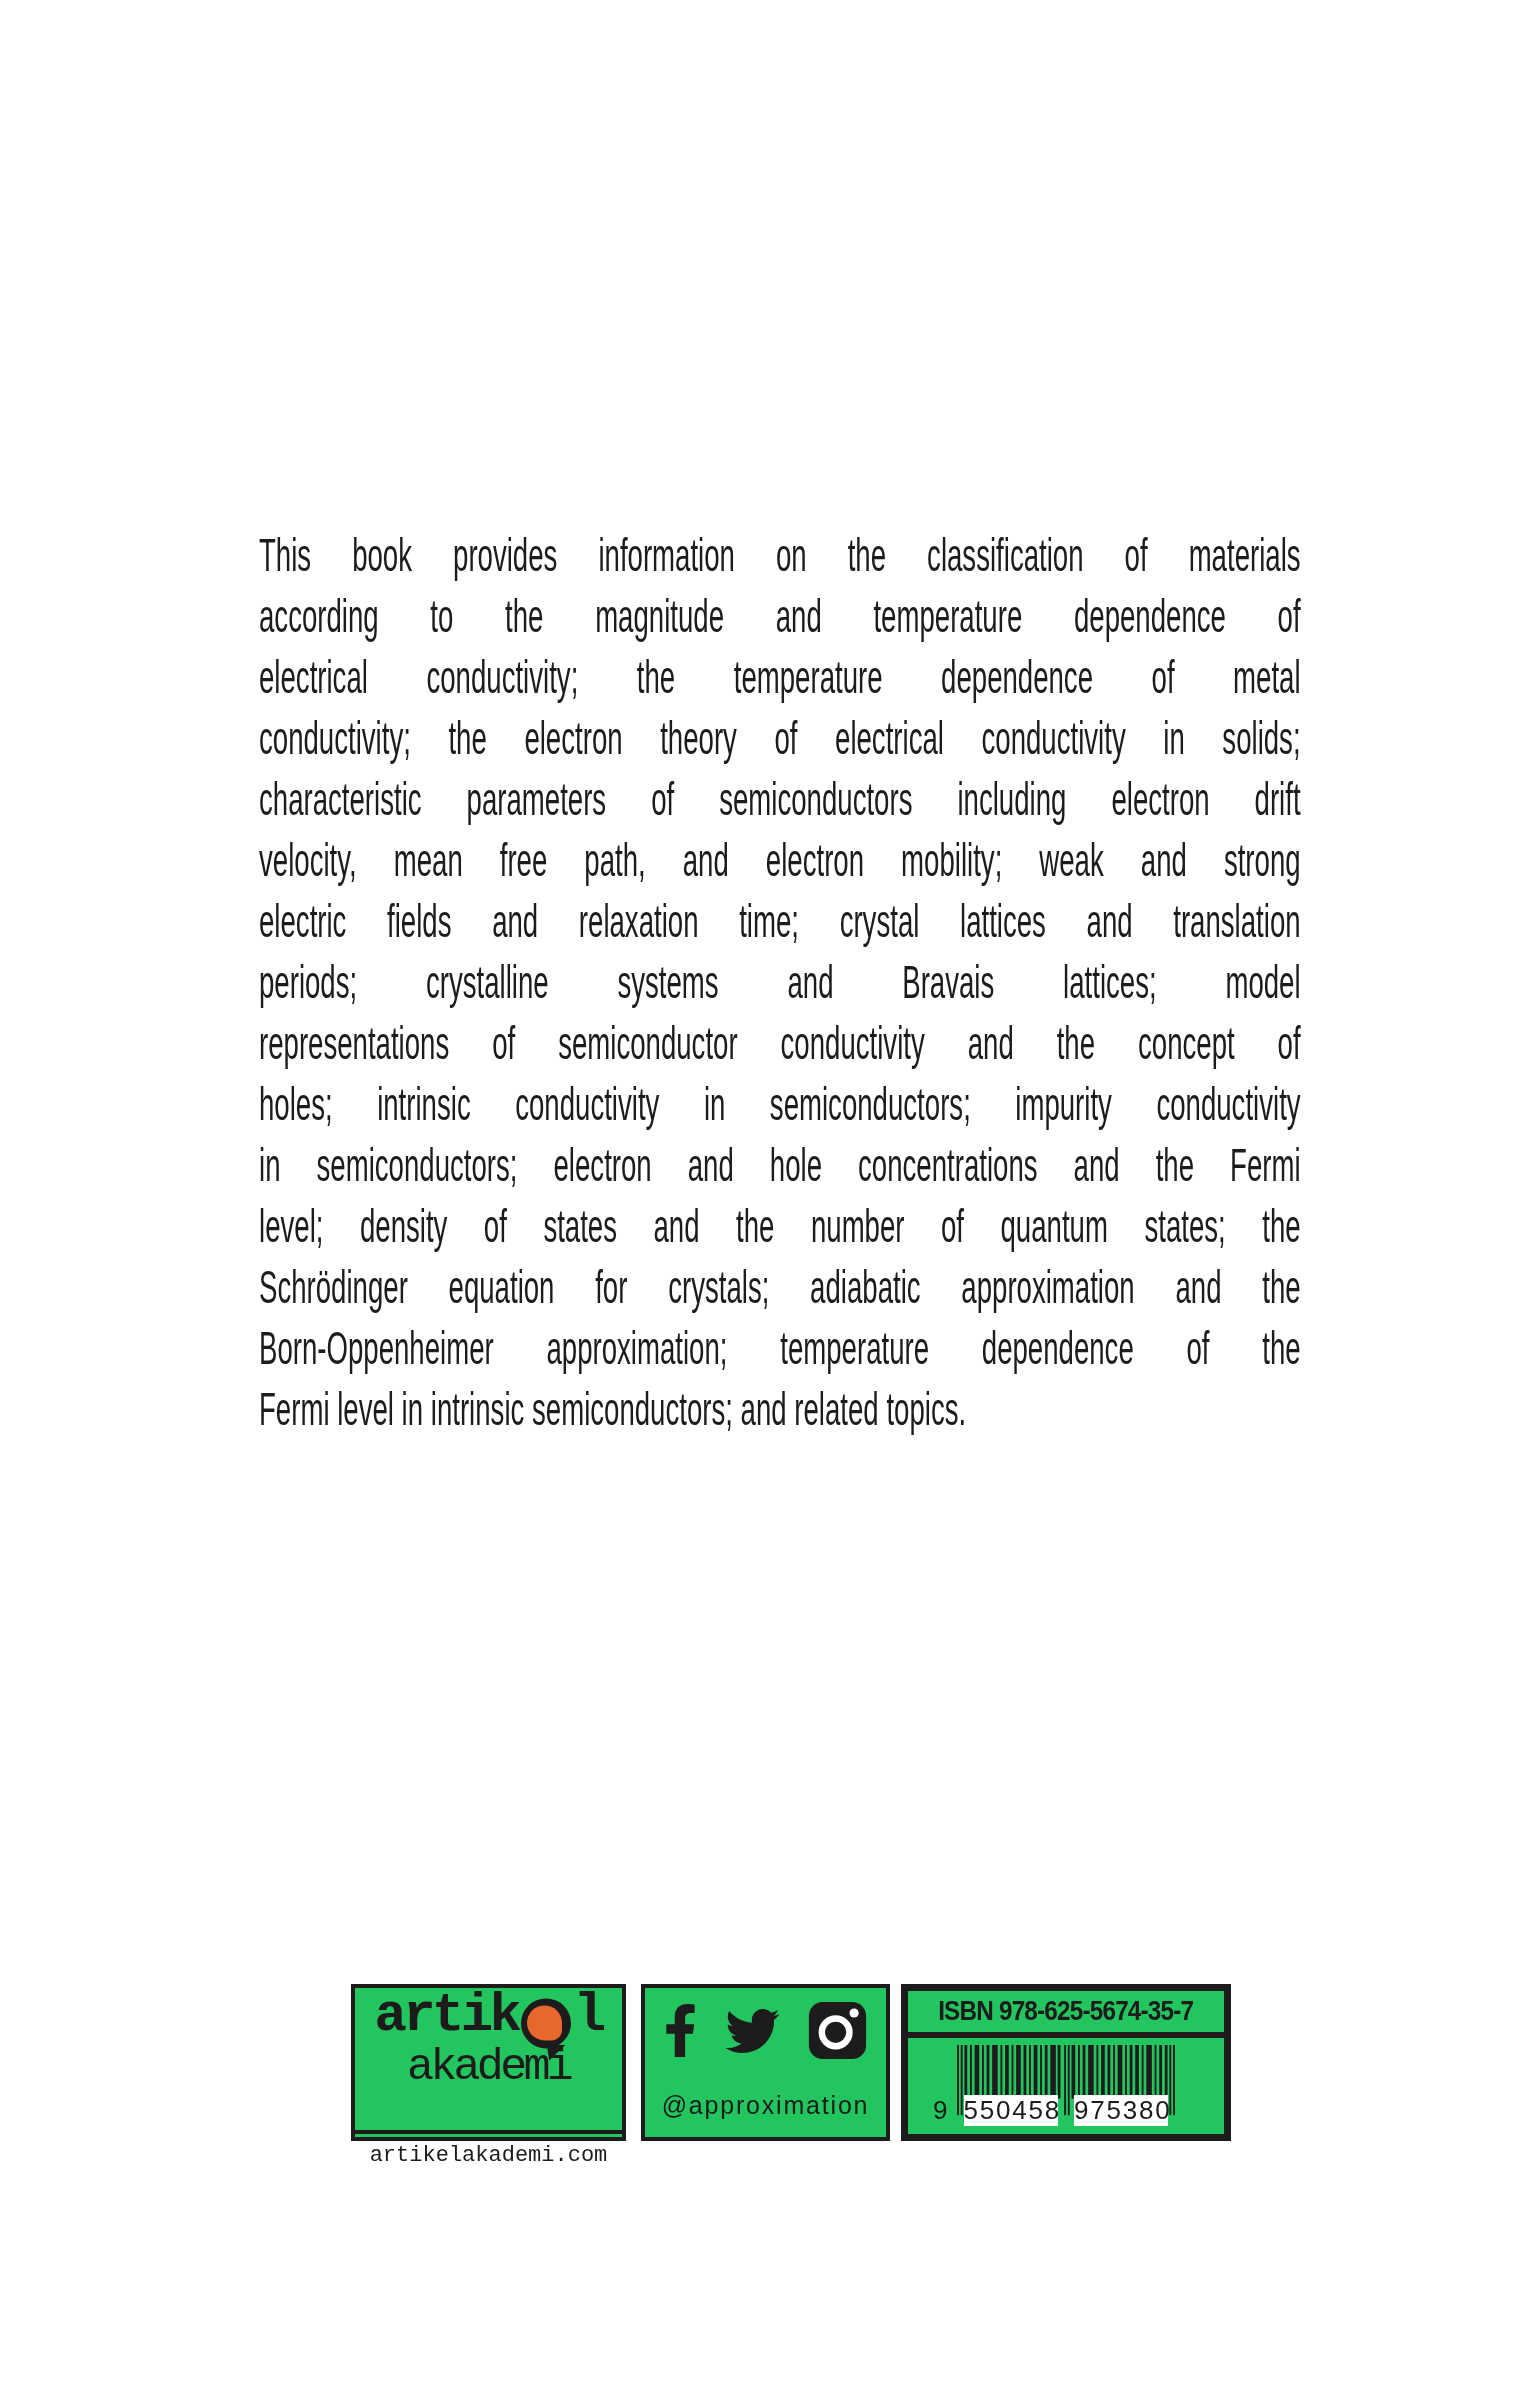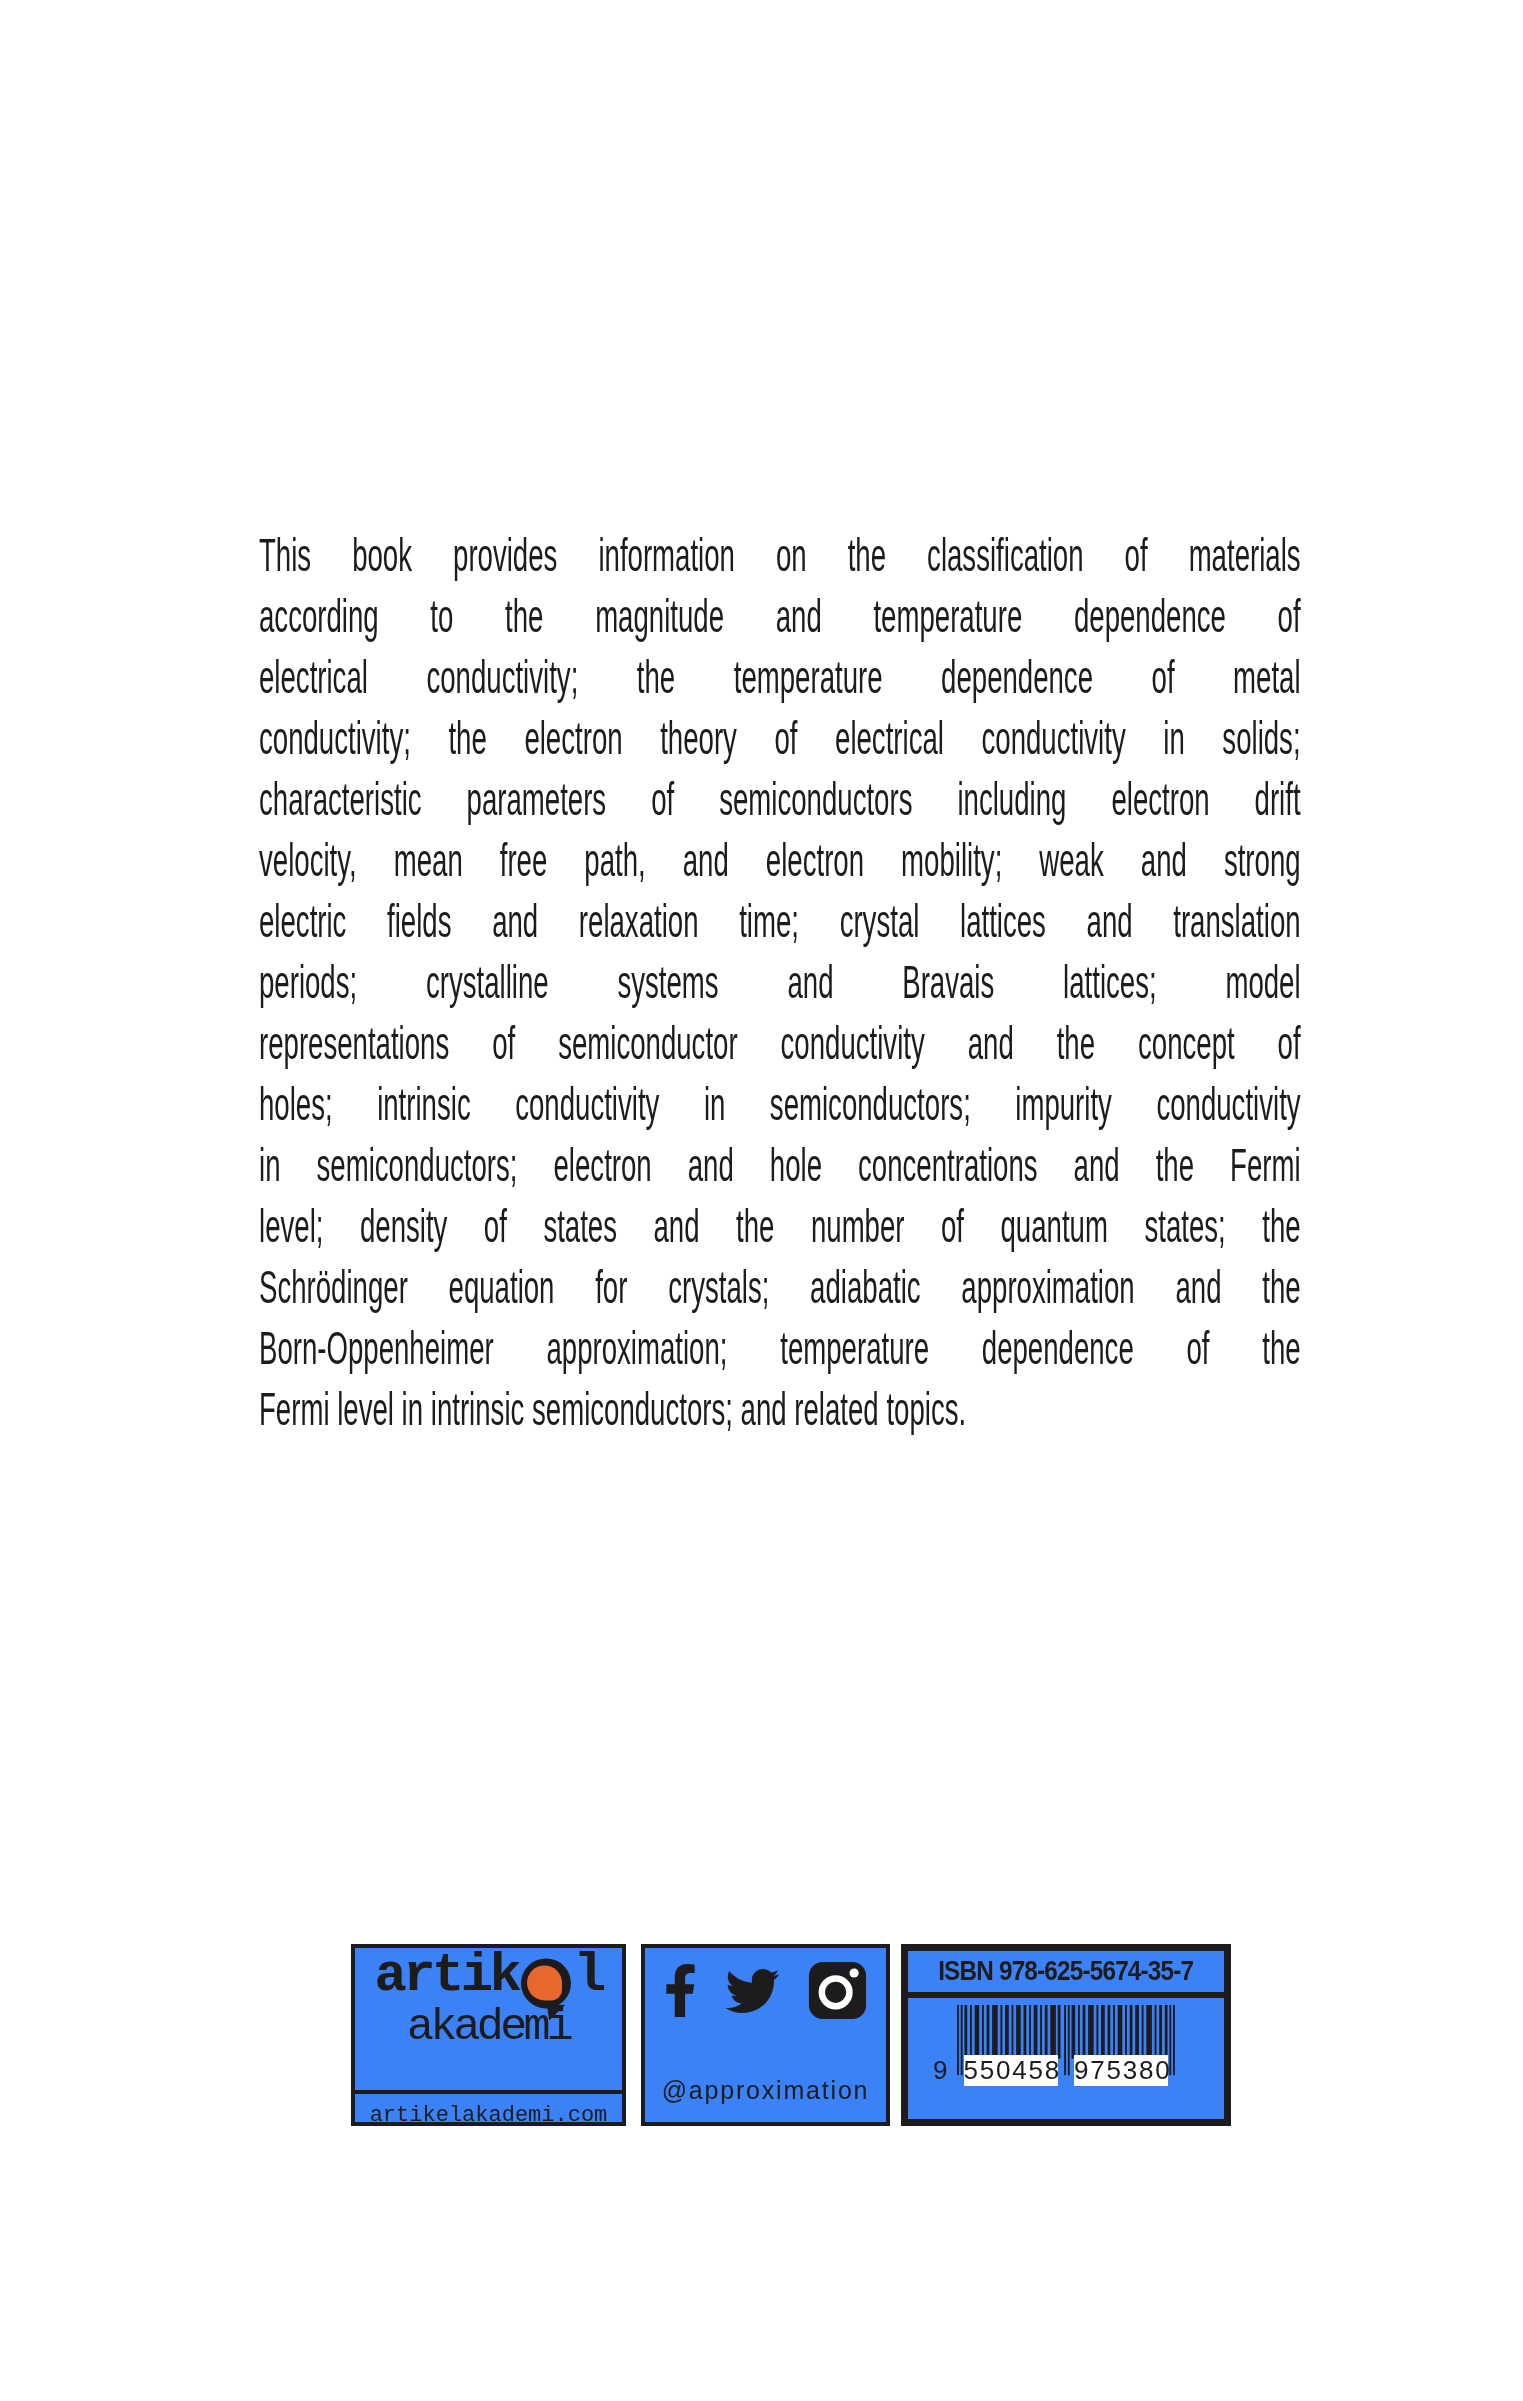--- a/index.html
+++ b/index.html
@@ -30,25 +30,25 @@
     text-align:justify;
     text-align-last:justify;
     text-justify:inter-word;
     color:#1d1b1c;
   }
   .syn-line.last{text-align-last:left;}
 
   
   .box{
     position:absolute;
-    top:1944px;
-    height:182px;
+    top:1984px;
+    height:157px;
     box-sizing:border-box;
     border:4.6px solid #1d1b1c;
-    background:#3b82f6;
+    background:#22c55e;
   }
 
   
   .pub-box{left:351px;width:275px;display:flex;flex-direction:column;}
   .pub-logo{flex:1;display:flex;flex-direction:column;align-items:center;justify-content:center;padding-top:1.8px;}
   .logo-line1{
     display:flex;align-items:flex-end;
     font-family:"Liberation Mono",monospace;font-weight:bold;
     font-size:54px;line-height:0.95;letter-spacing:-3.7px;color:#1d1b1c;
   }

